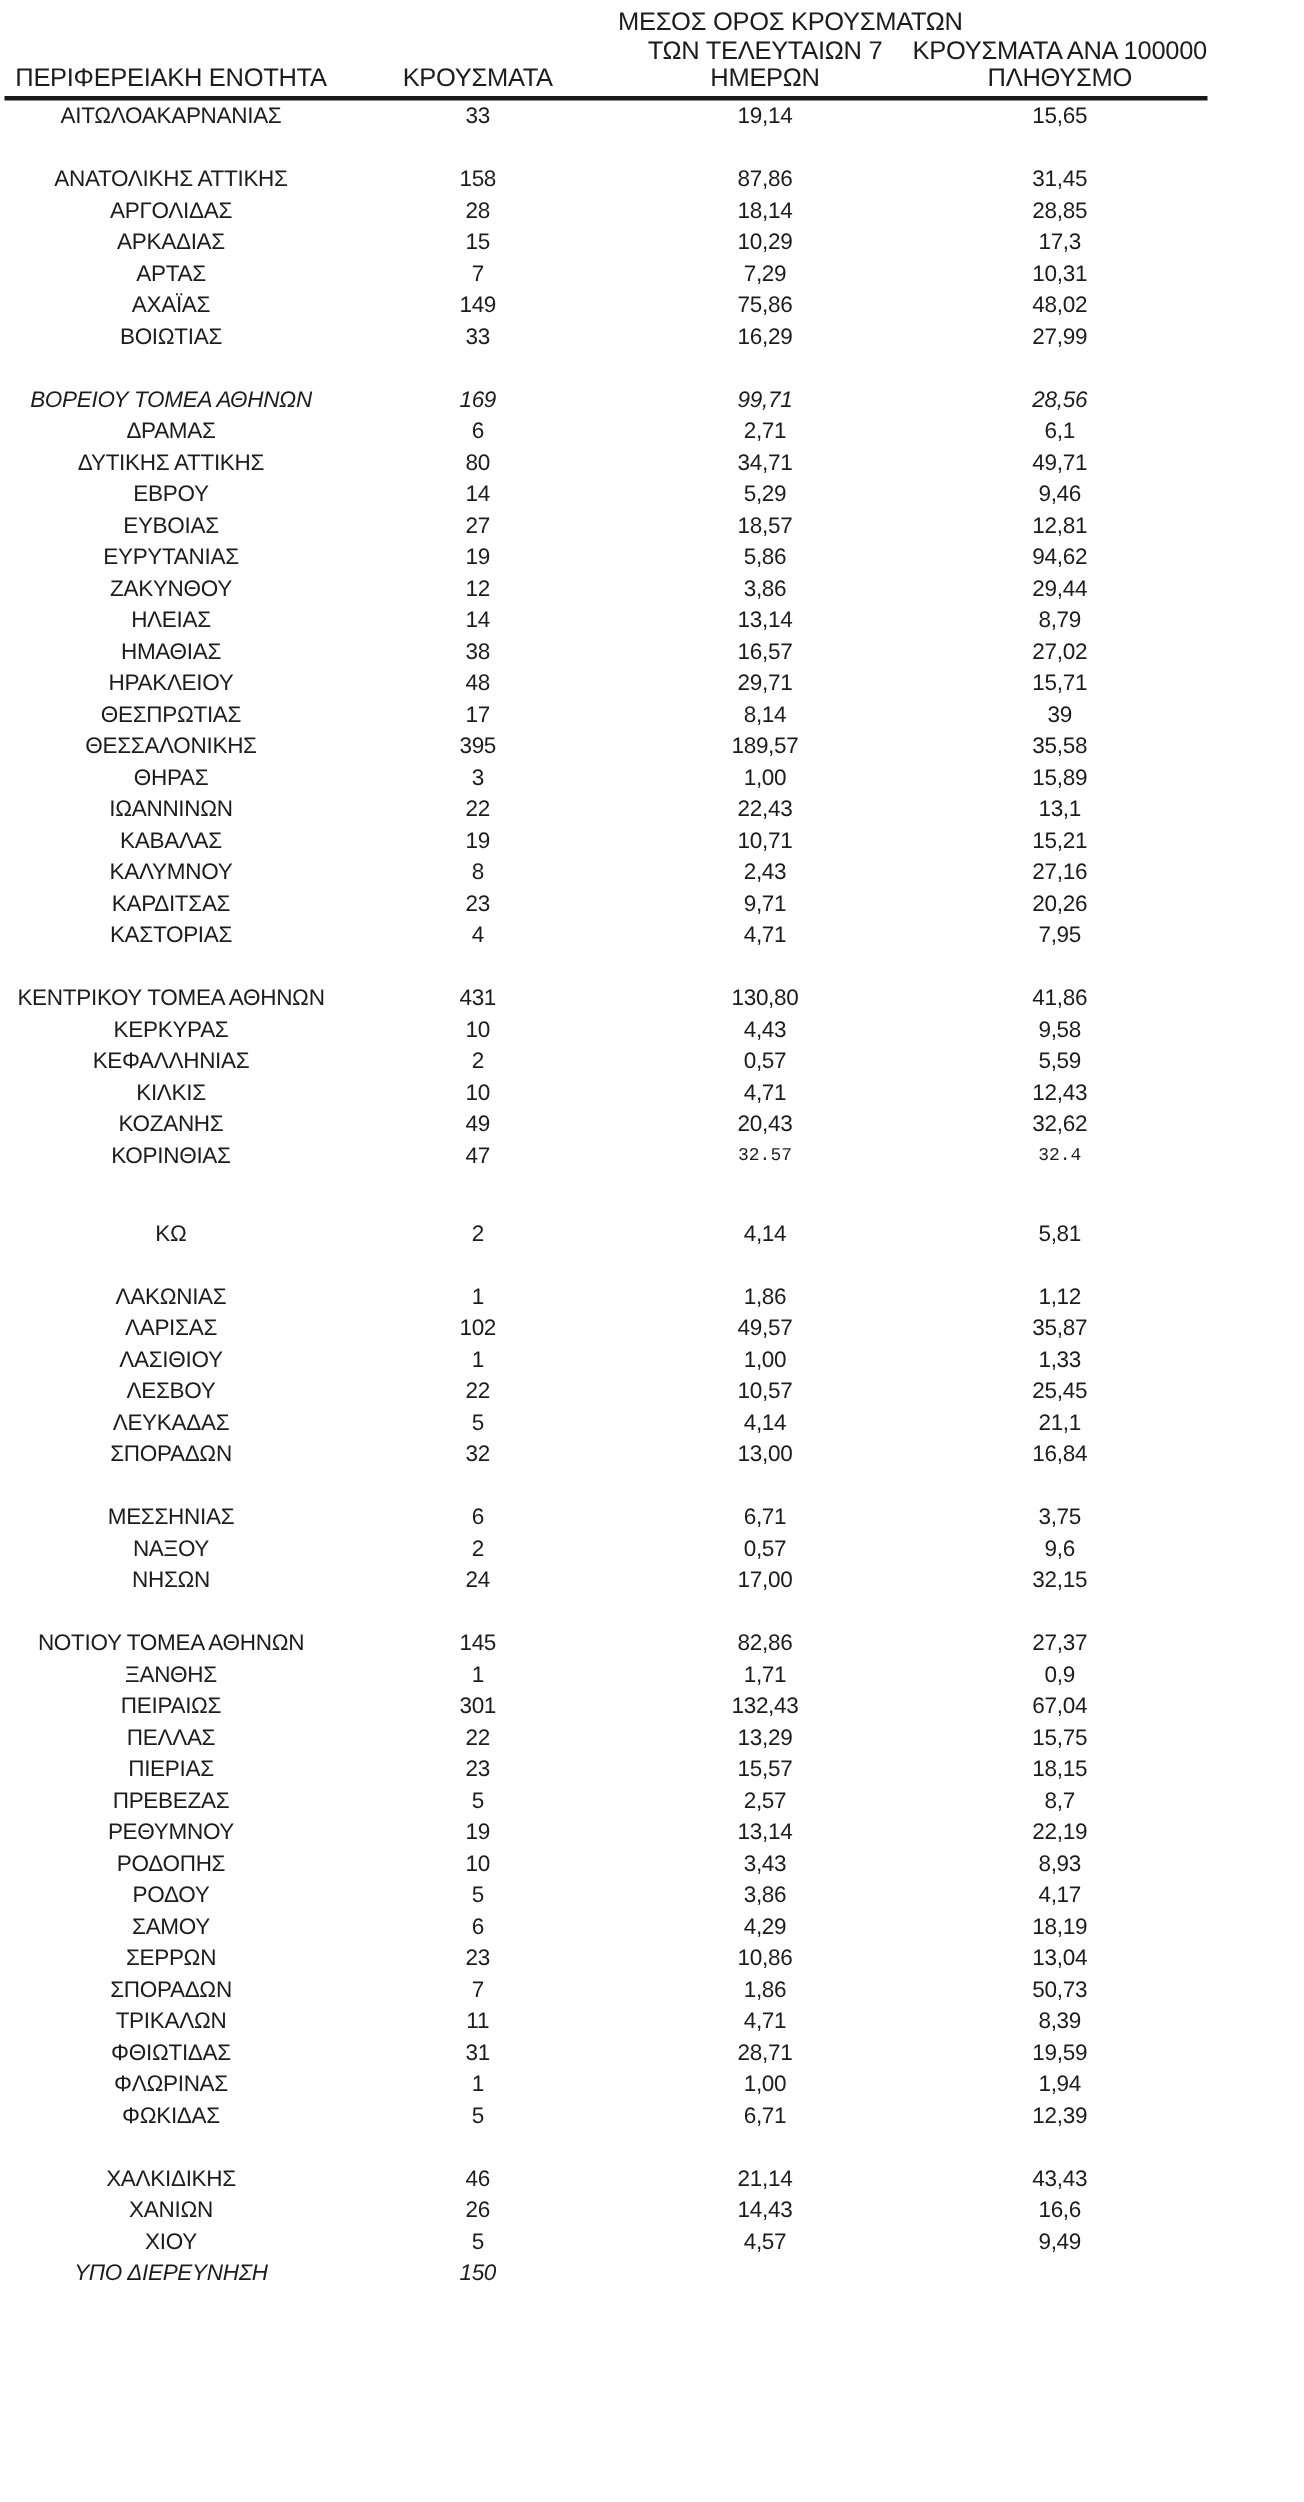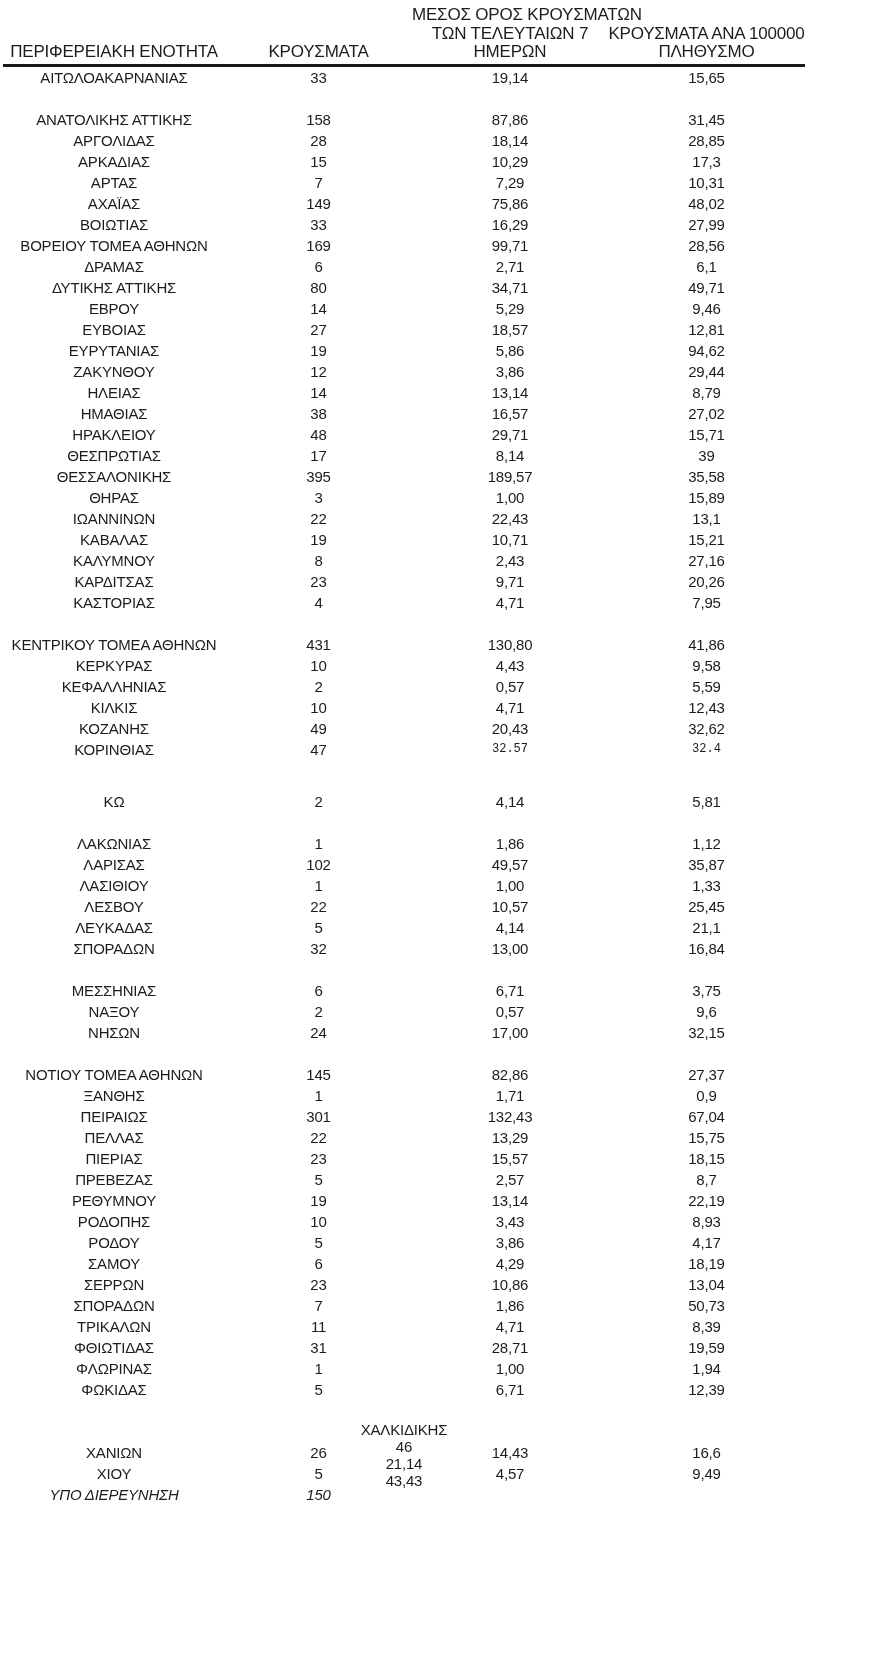--- a/index.html
+++ b/index.html
@@ -111,21 +111,21 @@
         <div class="cell col2">149</div>
         <div class="cell col3">75,86</div>
         <div class="cell col4">48,02</div>
       </div>
       <div class="row">
         <div class="cell col1">ΒΟΙΩΤΙΑΣ</div>
         <div class="cell col2">33</div>
         <div class="cell col3">16,29</div>
         <div class="cell col4">27,99</div>
       </div>
-      <div class="row" style="">
+      <div class="row" style="margin-top: 21px; font-style: italic;">
         <div class="cell col1">ΒΟΡΕΙΟΥ ΤΟΜΕΑ ΑΘΗΝΩΝ</div>
         <div class="cell col2">169</div>
         <div class="cell col3">99,71</div>
         <div class="cell col4">28,56</div>
       </div>
       <div class="row">
         <div class="cell col1">ΔΡΑΜΑΣ</div>
         <div class="cell col2">6</div>
         <div class="cell col3">2,71</div>
         <div class="cell col4">6,1</div>
@@ -411,21 +411,21 @@
         <div class="cell col2">1</div>
         <div class="cell col3">1,00</div>
         <div class="cell col4">1,94</div>
       </div>
       <div class="row">
         <div class="cell col1">ΦΩΚΙΔΑΣ</div>
         <div class="cell col2">5</div>
         <div class="cell col3">6,71</div>
         <div class="cell col4">12,39</div>
       </div>
-      <div class="row" style="margin-top: 21px; flex-direction: column;">
+      <div class="row" style="margin-top: 21px;">
         <div class="cell col1">ΧΑΛΚΙΔΙΚΗΣ</div>
         <div class="cell col2">46</div>
         <div class="cell col3">21,14</div>
         <div class="cell col4">43,43</div>
       </div>
       <div class="row">
         <div class="cell col1">ΧΑΝΙΩΝ</div>
         <div class="cell col2">26</div>
         <div class="cell col3">14,43</div>
         <div class="cell col4">16,6</div>

